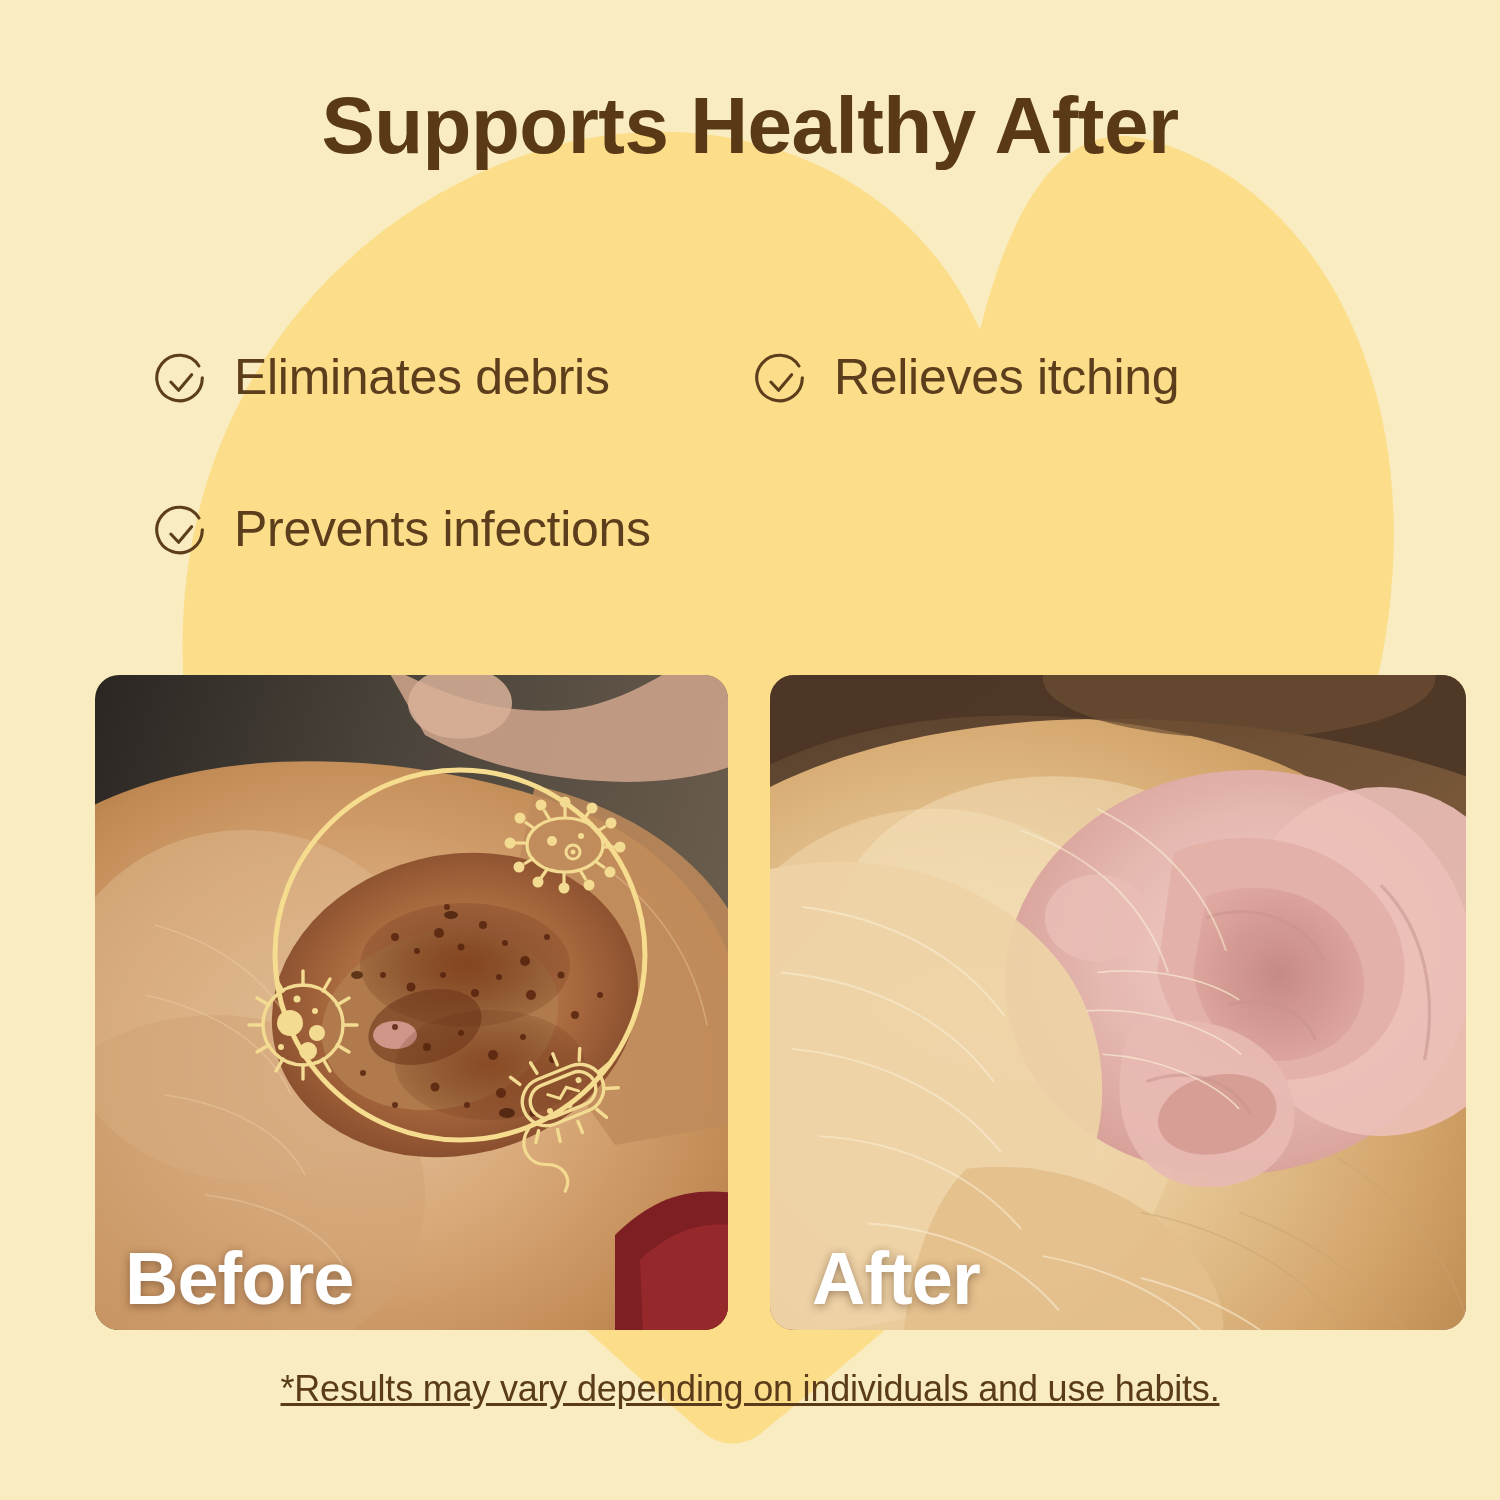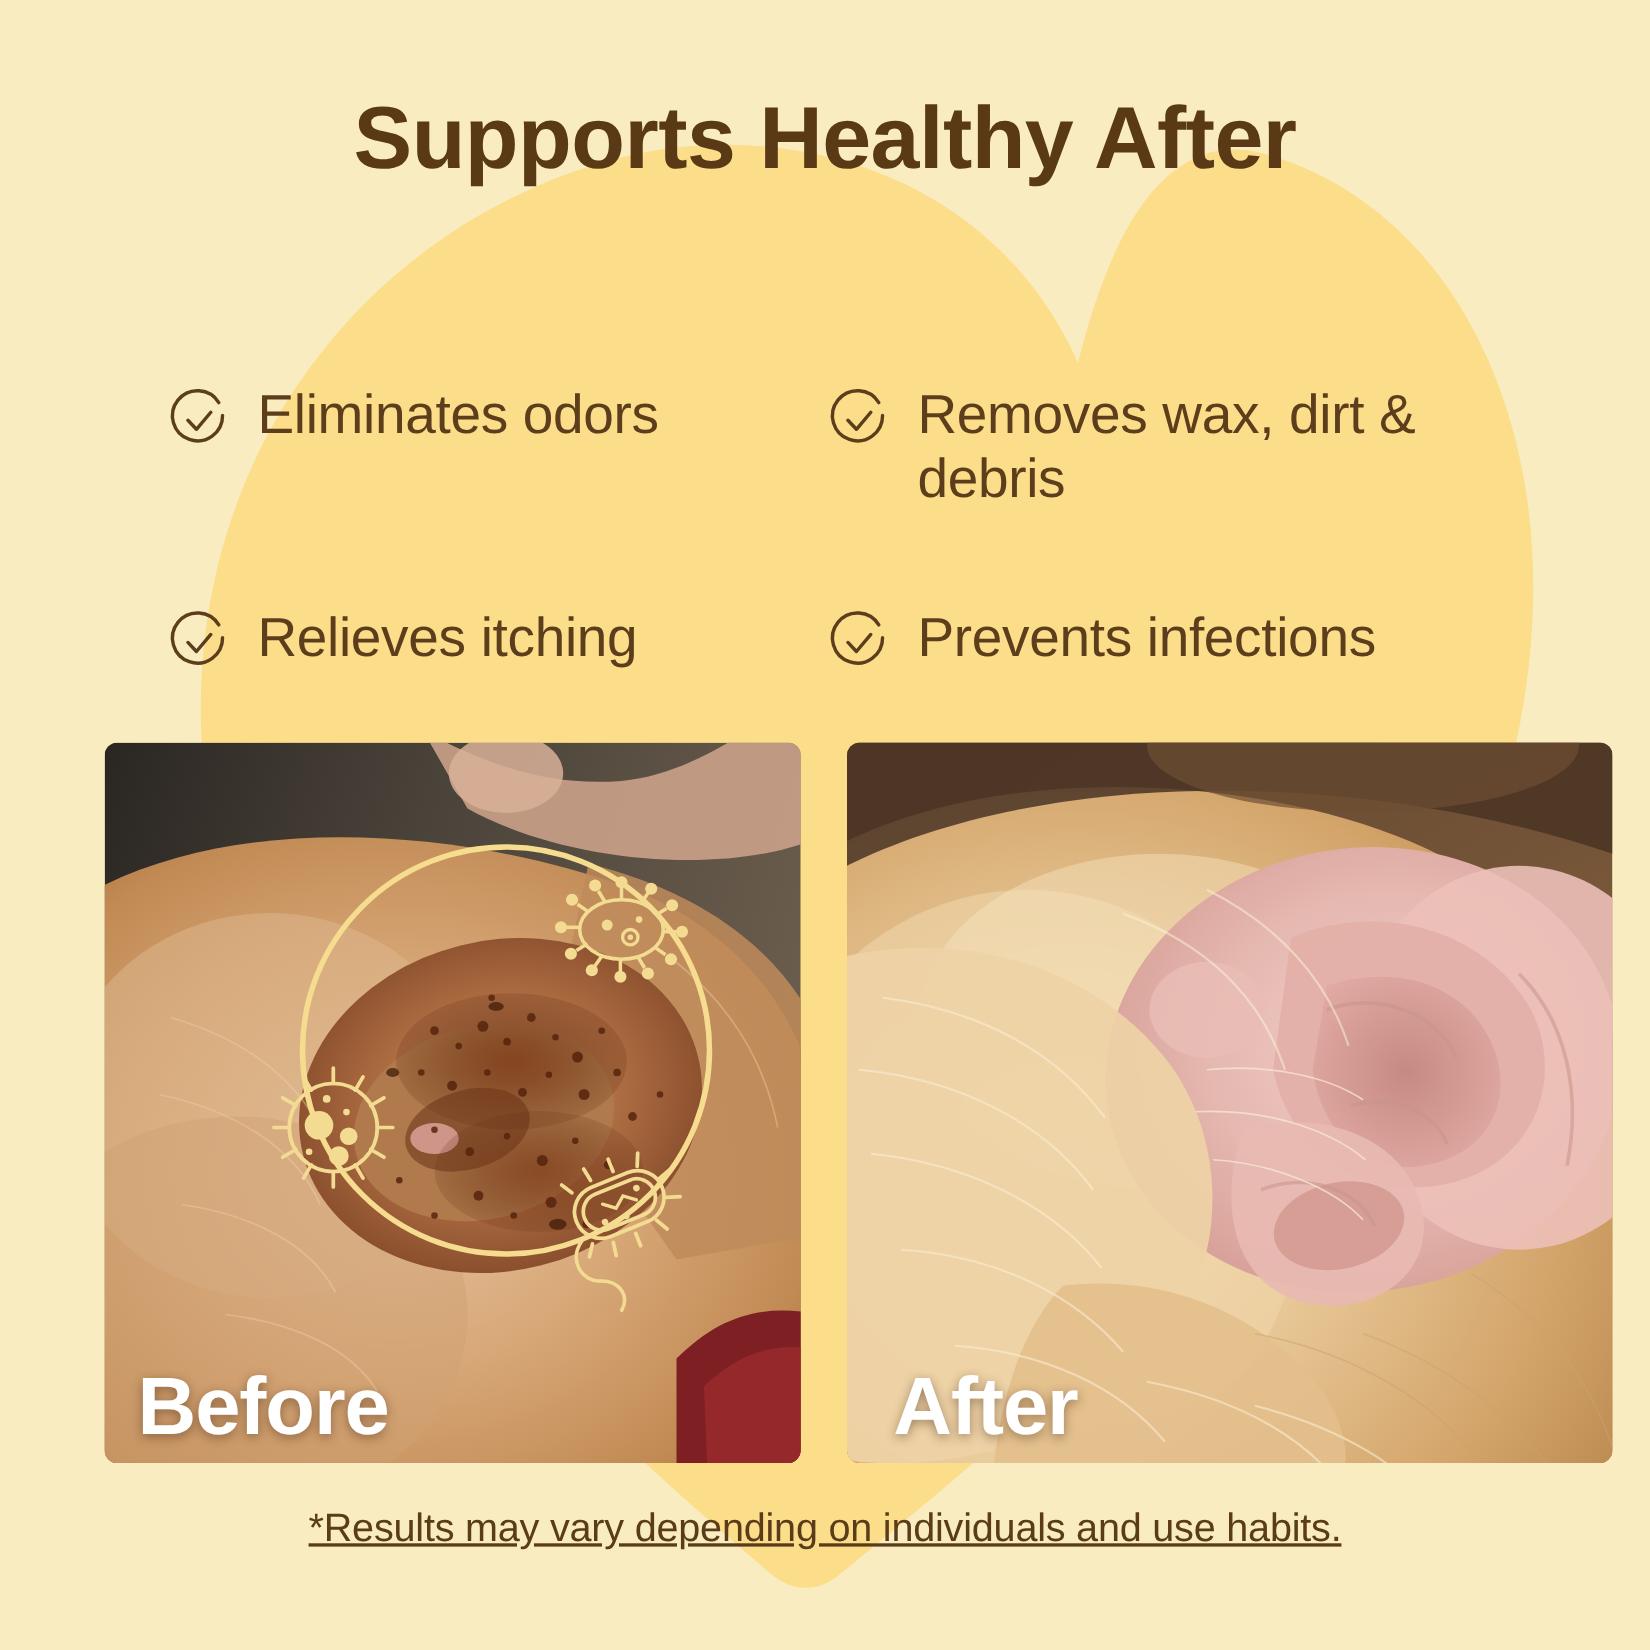--- a/index.html
+++ b/index.html
@@ -77,21 +77,21 @@
     font-weight: 400;
     letter-spacing: -0.3px;
     max-width: 530px;
   }
 
   
   .panel {
     position: absolute;
     top: 675px;
     height: 655px;
-    border-radius: 12px;
+    border-radius: 24px;
     overflow: hidden;
   }
 
   #panel-before { left: 95px;  width: 633px; }
   #panel-after  { left: 770px; width: 696px; }
 
   .panel-photo {
     position: absolute;
     inset: 0;
     width: 100%;
@@ -145,30 +145,23 @@
 
   <h1 id="headline">Supports Healthy After</h1>
 
   <div id="benefits">
 
     <div class="benefit">
       <svg class="check-icon" viewBox="0 0 64 64" aria-hidden="true">
         <path d="M 50.5,14.5 A 23.5,23.5 0 1 0 54,26.6" fill="none" stroke="#5c3e1c" stroke-width="3.2" stroke-linecap="round"></path>
         <polyline points="21.5,31 29.5,39.5 43,23.5" fill="none" stroke="#5c3e1c" stroke-width="3.2" stroke-linecap="round" stroke-linejoin="round"></polyline>
       </svg>
-      <div class="benefit-label">Eliminates odors</div>
+      <div class="benefit-label">Eliminates debris</div>
     </div>
 
-    <div class="benefit">
-      <svg class="check-icon" viewBox="0 0 64 64" aria-hidden="true">
-        <path d="M 50.5,14.5 A 23.5,23.5 0 1 0 54,26.6" fill="none" stroke="#5c3e1c" stroke-width="3.2" stroke-linecap="round"></path>
-        <polyline points="21.5,31 29.5,39.5 43,23.5" fill="none" stroke="#5c3e1c" stroke-width="3.2" stroke-linecap="round" stroke-linejoin="round"></polyline>
-      </svg>
-      <div class="benefit-label">Removes wax, dirt &amp; debris</div>
-    </div>
 
     <div class="benefit">
       <svg class="check-icon" viewBox="0 0 64 64" aria-hidden="true">
         <path d="M 50.5,14.5 A 23.5,23.5 0 1 0 54,26.6" fill="none" stroke="#5c3e1c" stroke-width="3.2" stroke-linecap="round"></path>
         <polyline points="21.5,31 29.5,39.5 43,23.5" fill="none" stroke="#5c3e1c" stroke-width="3.2" stroke-linecap="round" stroke-linejoin="round"></polyline>
       </svg>
       <div class="benefit-label">Relieves itching</div>
     </div>
 
     <div class="benefit">

